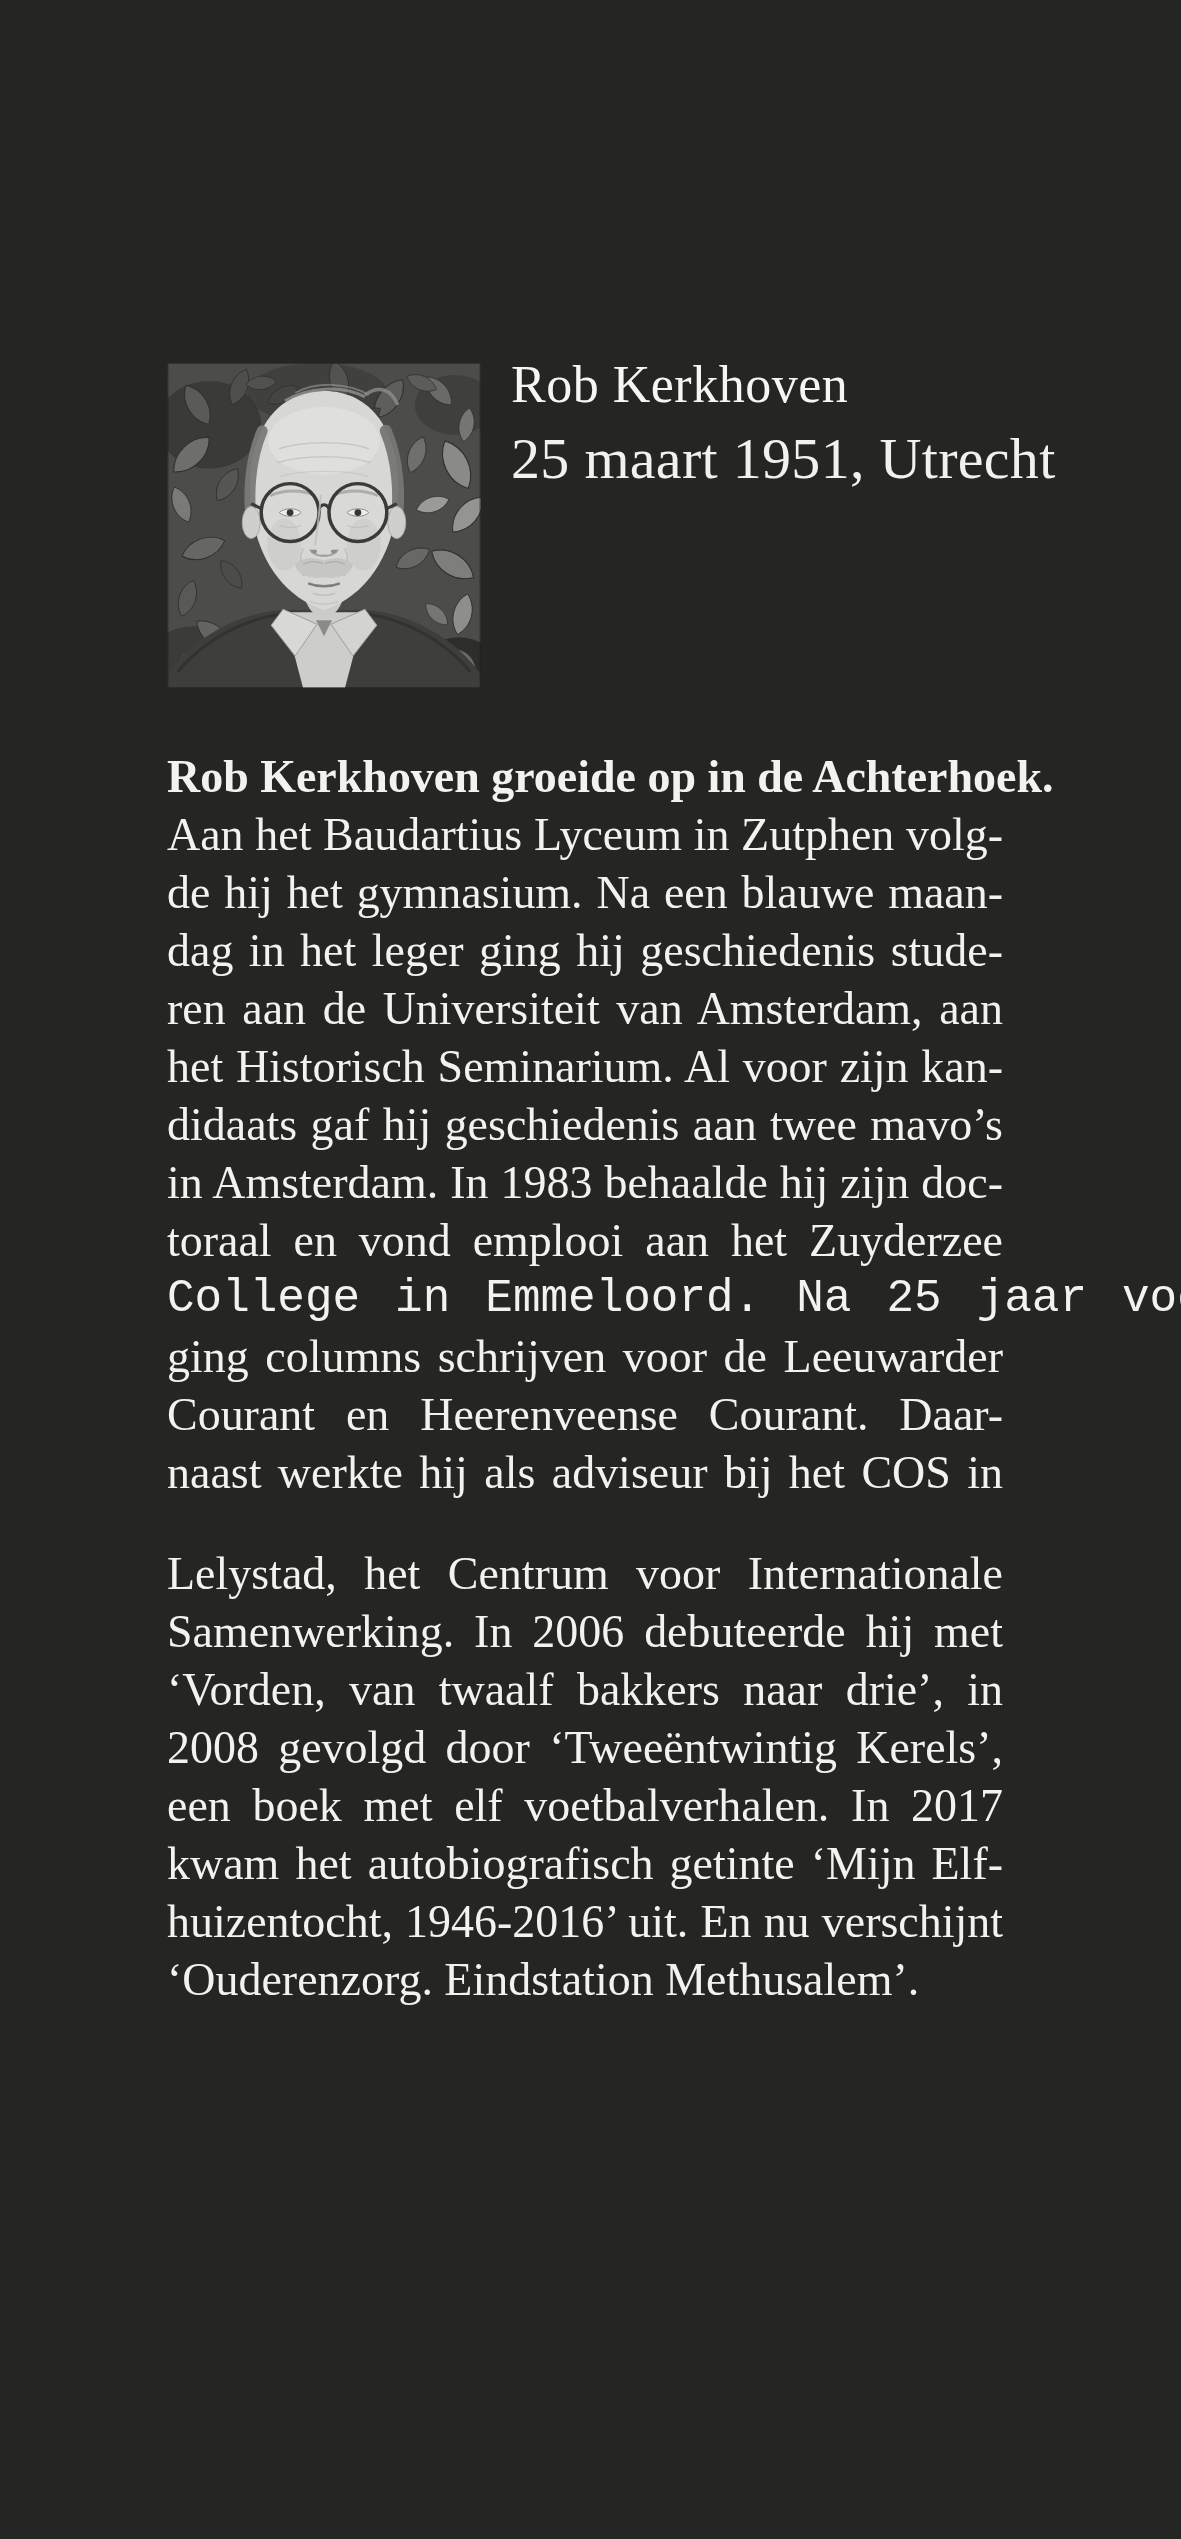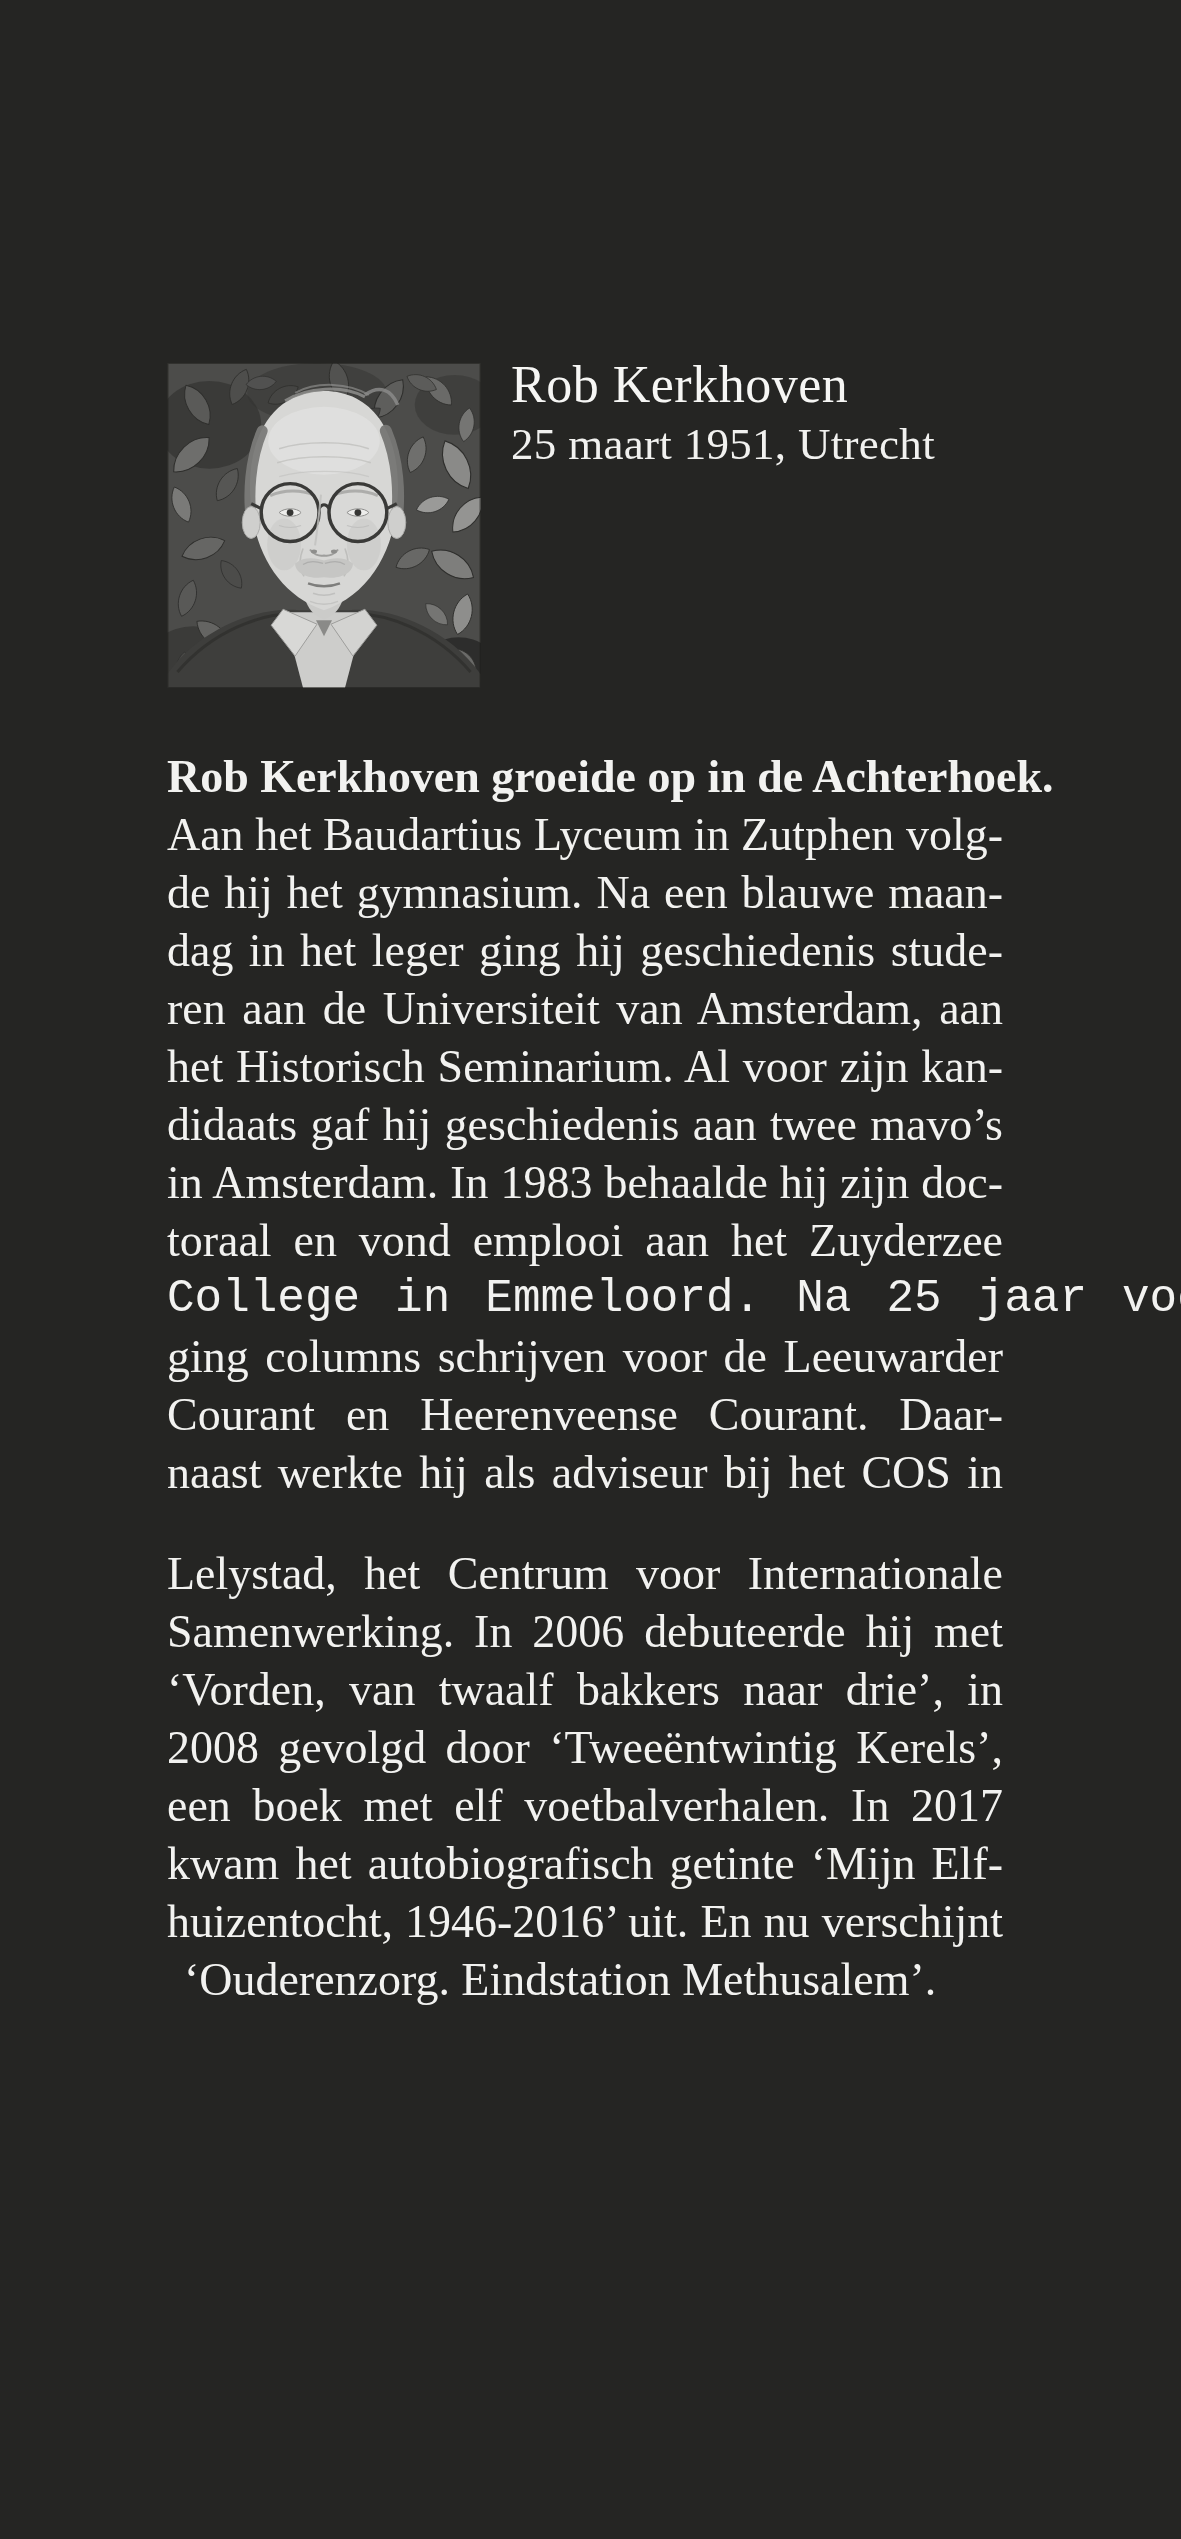--- a/index.html
+++ b/index.html
@@ -13,21 +13,21 @@
   }
   .page{position:absolute;inset:0;}
   .photo{
     position:absolute;left:167px;top:363px;width:314px;height:325px;
     box-shadow:inset 0 0 24px rgba(0,0,0,.45);
     background:#4a4a48;
   }
   .photo svg{display:block;width:100%;height:100%;}
   .header{position:absolute;left:511px;top:356px;}
   .name{font-size:52px;line-height:58px;color:#f6f6f4;letter-spacing:.5px;}
-  .birth{font-size:45px;line-height:52px;margin-top:4px;color:#f1f1ef;letter-spacing:.3px;}
+  .birth{font-size:58px;line-height:52px;margin-top:19px;color:#f1f1ef;letter-spacing:.3px;}
   .bio{
     position:absolute;left:167px;top:748px;width:836px;
   }
   .bio-line{
     white-space:nowrap;
     width:max-content;
     height:58px;line-height:58px;
     font-size:46px;
     transform-origin:left center;
     color:#f2f2f0;
@@ -173,16 +173,16 @@
       <div class="bio-line" style="transform: scaleX(0.999141); word-spacing: 5.11562px;">ging columns schrijven voor de Leeuwarder</div>
       <div class="bio-line" style="transform: scaleX(0.999141); word-spacing: 19.4219px;">Courant en Heerenveense Courant. Daar-</div>
       <div class="bio-line" style="transform: scaleX(0.999141); word-spacing: 4.94141px;">naast werkte hij als adviseur bij het COS in</div>
       <div class="bio-line" style="transform: scaleX(0.999141); word-spacing: 15.9727px; margin-top: 43px;">Lelystad, het Centrum voor Internationale</div>
       <div class="bio-line" style="transform: scaleX(0.999141); word-spacing: 8.43125px;">Samenwerking. In 2006 debuteerde hij met</div>
       <div class="bio-line" style="transform: scaleX(0.999141); word-spacing: 11.8672px;">‘Vorden, van twaalf bakkers naar drie’, in</div>
       <div class="bio-line" style="transform: scaleX(0.999141); word-spacing: 7.82812px;">2008 gevolgd door ‘Tweeëntwintig Kerels’,</div>
       <div class="bio-line" style="transform: scaleX(0.999141); word-spacing: 10.2344px;">een boek met elf voetbalverhalen. In 2017</div>
       <div class="bio-line" style="transform: scaleX(0.999141); word-spacing: 4.6px;">kwam het autobiografisch getinte ‘Mijn Elf-</div>
       <div class="bio-line" style="transform: scaleX(0.999141); word-spacing: 0.66875px;">huizentocht, 1946-2016’ uit. En nu verschijnt</div>
-      <div class="bio-line" style="transform: scaleX(0.999141); margin-left: 17px;">‘Ouderenzorg. Eindstation Methusalem’.</div>
+      <div class="bio-line" style="transform: scaleX(0.999141);">‘Ouderenzorg. Eindstation Methusalem’.</div>
     </div>
 
 </div>
 
 </body></html>

